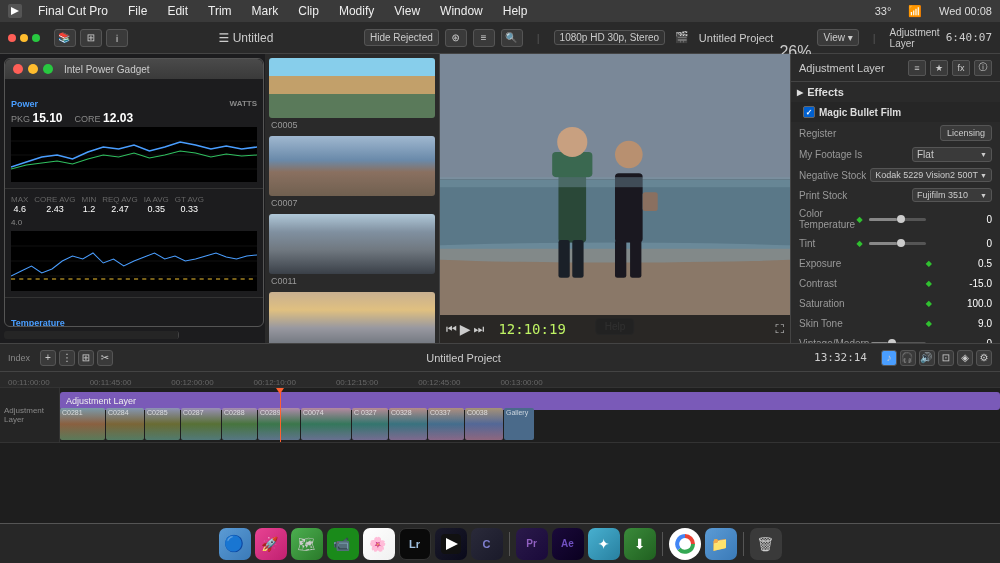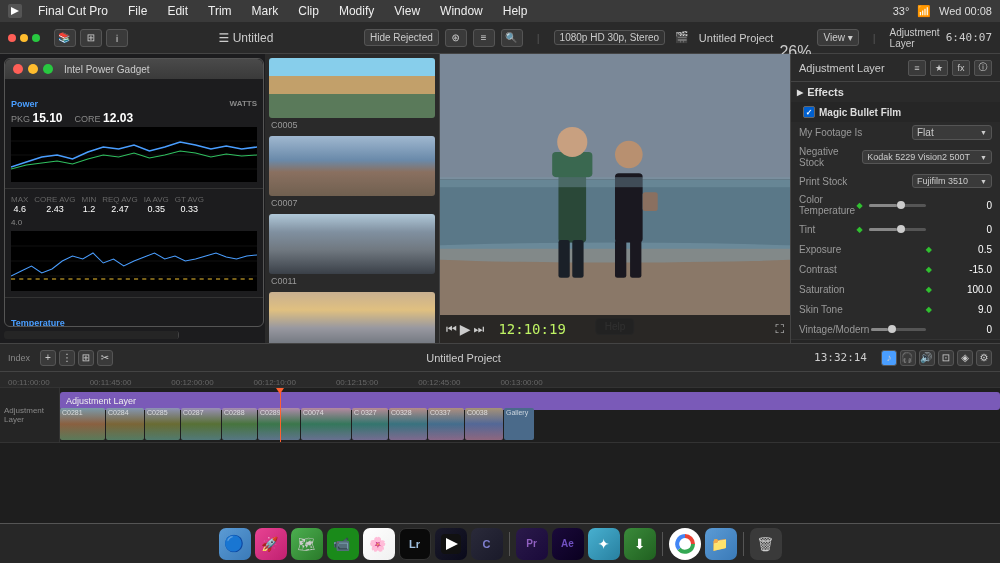--- a/index.html
+++ b/index.html
@@ -36,21 +36,21 @@
       font-size: 12px;
       color: #eee;
       cursor: pointer;
       padding: 2px 4px;
       white-space: nowrap;
     }
     .menubar-right {
       margin-left: auto;
       display: flex;
       align-items: center;
-      gap: 8px;
+      gap: 17px;
       font-size: 11px;
       color: #ddd;
     }
 
     
     #left-panel {
       width: 260px;
       min-width: 260px;
       background: #1c1c1e;
       border: 1px solid #444;
@@ -312,21 +312,21 @@
     }
     .inspector-dropdown {
       background: #3a3a3a;
       border: 1px solid #555;
       border-radius: 3px;
       color: #ccc;
       font-size: 10px;
       padding: 1px 4px;
       display: flex;
       align-items: center;
-      gap: 10px;
+      gap: 2px;
       min-width: 80px;
       justify-content: space-between;
     }
 
     
     #timeline {
       height: 180px;
       background: #1e1e1e;
       border-top: 1px solid #444;
       display: flex;
@@ -782,20 +782,24 @@
           <span style="font-size:8px;">▶</span>
           <span>Effects</span>
         </div>
 
         <div style="background:#2a2a2a;">
           <div class="inspector-section-header" style="padding-left:12px; background:#262626; font-size:10px;">
             <div class="checkbox checked">✓</div>
             <span>Magic Bullet Film</span>
           </div>
 
+          <div class="inspector-row">
+            <span class="inspector-row-label">Register</span>
+            <button class="licensing-btn">Licensing</button>
+          </div>
 
           <div class="inspector-row">
             <span class="inspector-row-label">My Footage Is</span>
             <div class="inspector-dropdown">
               <span>Flat</span>
               <span style="font-size:7px;">▼</span>
             </div>
           </div>
 
           <div class="inspector-row">

